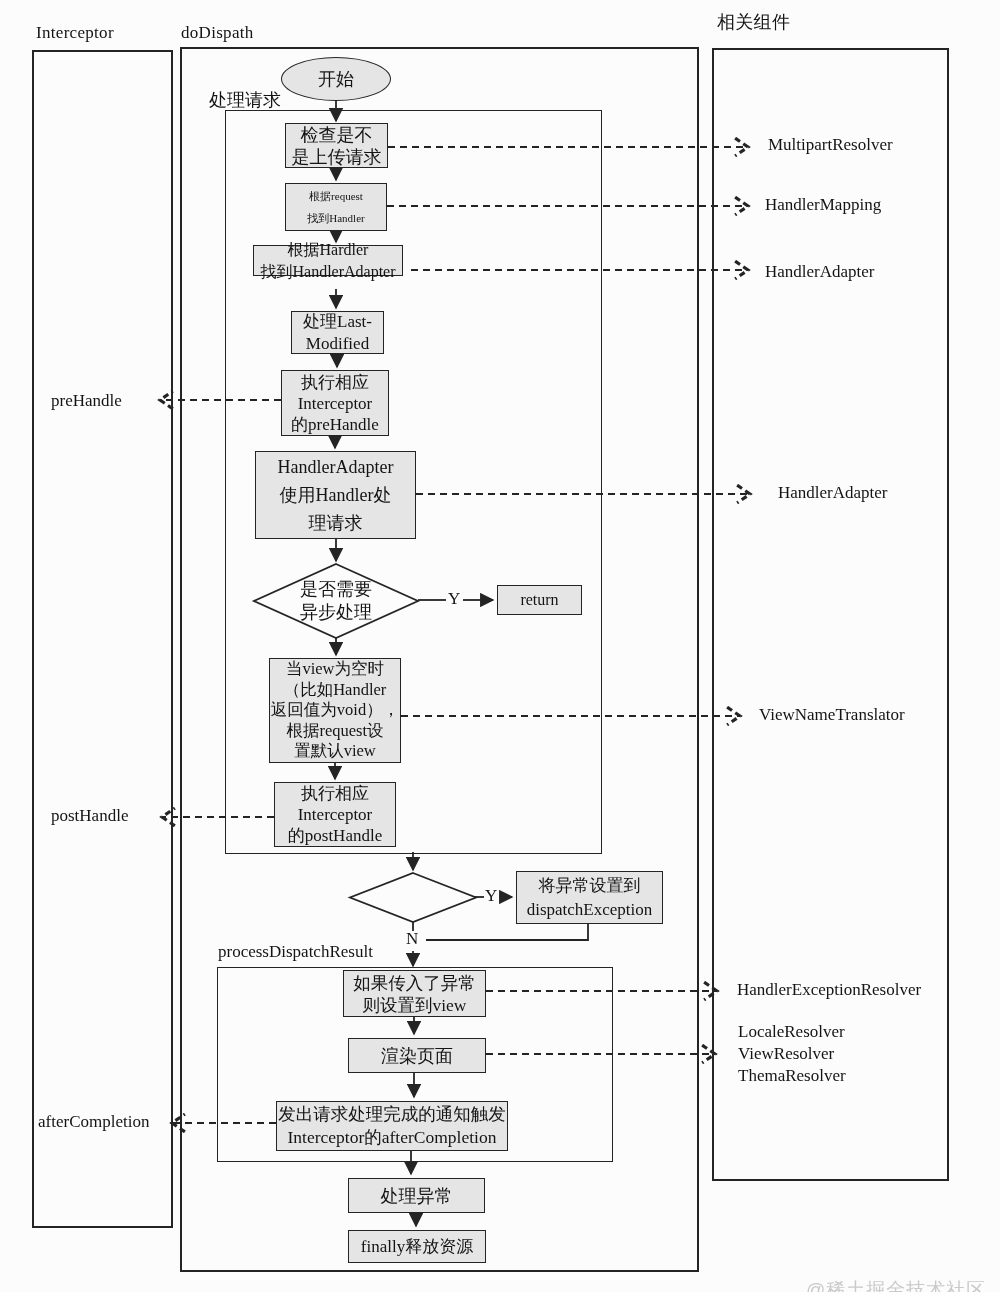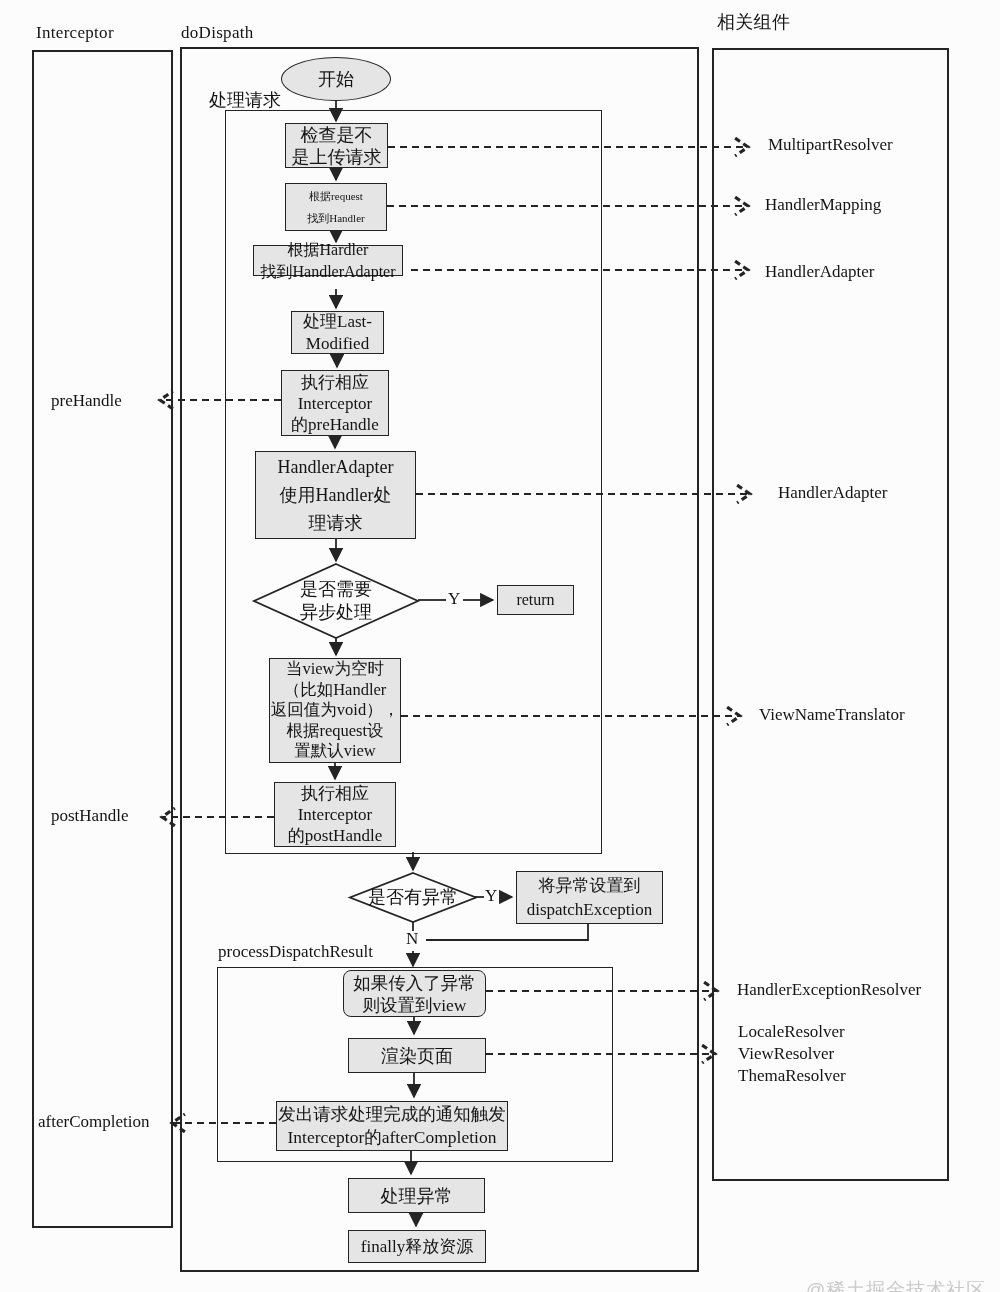--- a/index.html
+++ b/index.html
@@ -152,33 +152,32 @@
   <div class="node" style="left:291px;top:311px;width:93px;height:43px;font-size:17px;">处理Last-
 Modified</div>
   <div class="node" style="left:281px;top:370px;width:108px;height:66px;font-size:17px;line-height:21px;">执行相应
 Interceptor
 的preHandle</div>
   <div class="node" style="left:255px;top:451px;width:161px;height:88px;font-size:18px;line-height:28px;">HandlerAdapter
 使用Handler处
 理请求</div>
   <div class="dtext" style="left:254px;top:564px;width:164px;height:74px;font-size:18px;">是否需要
 异步处理</div>
-  <div class="node" style="left:497px;top:585px;width:77px;height:30px;font-size:16px;">return</div>
+  <div class="node" style="left:497px;top:585px;width:85px;height:30px;font-size:16px;">return</div>
   <div class="node" style="left:269px;top:658px;width:132px;height:105px;font-size:16.5px;line-height:20.5px;">当view为空时
 （比如Handler
 返回值为void），
 根据request设
 置默认view</div>
   <div class="node" style="left:274px;top:782px;width:122px;height:65px;font-size:17px;line-height:21px;">执行相应
 Interceptor
 的postHandle</div>
-  <div class="dtext" style="left:350px;top:873px;width:126px;height:49px;font-size:18px;">是否有异常</div>
   <div class="node" style="left:516px;top:871px;width:147px;height:53px;font-size:17px;line-height:24px;">将异常设置到
 dispatchException</div>
-  <div class="node" style="left:343px;top:970px;width:143px;height:47px;font-size:17.5px;border-radius:8px;">如果传入了异常
+  <div class="node" style="left:343px;top:970px;width:143px;height:47px;font-size:17.5px;">如果传入了异常
 则设置到view</div>
   <div class="node" style="left:348px;top:1038px;width:138px;height:35px;font-size:18px;">渲染页面</div>
   <div class="node" style="left:276px;top:1101px;width:232px;height:50px;font-size:17.5px;line-height:23px;">发出请求处理完成的通知触发
 Interceptor的afterCompletion</div>
   <div class="node" style="left:348px;top:1178px;width:137px;height:35px;font-size:18px;">处理异常</div>
   <div class="node" style="left:348px;top:1230px;width:138px;height:33px;font-size:17px;">finally释放资源</div>
 
   <div class="edge-label" style="left:448px;top:589px;">Y</div>
   <div class="edge-label" style="left:485px;top:886px;">Y</div>
   <div class="edge-label" style="left:406px;top:929px;">N</div>

